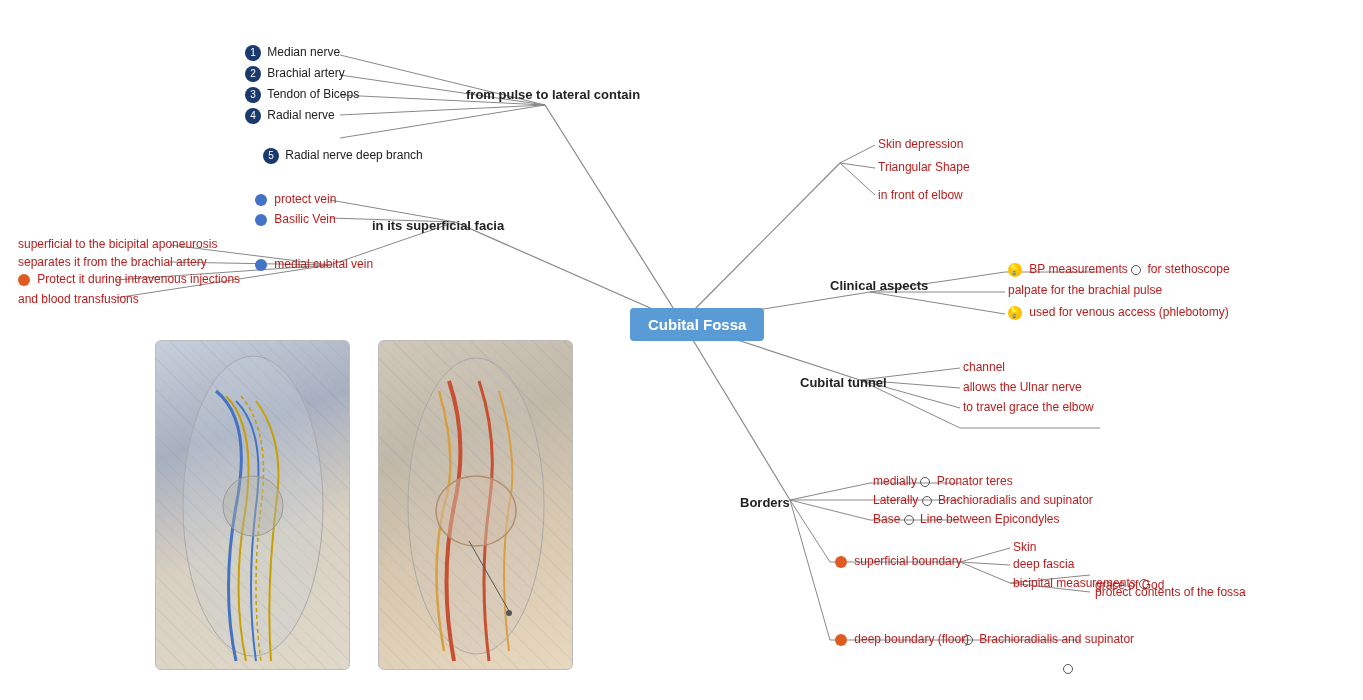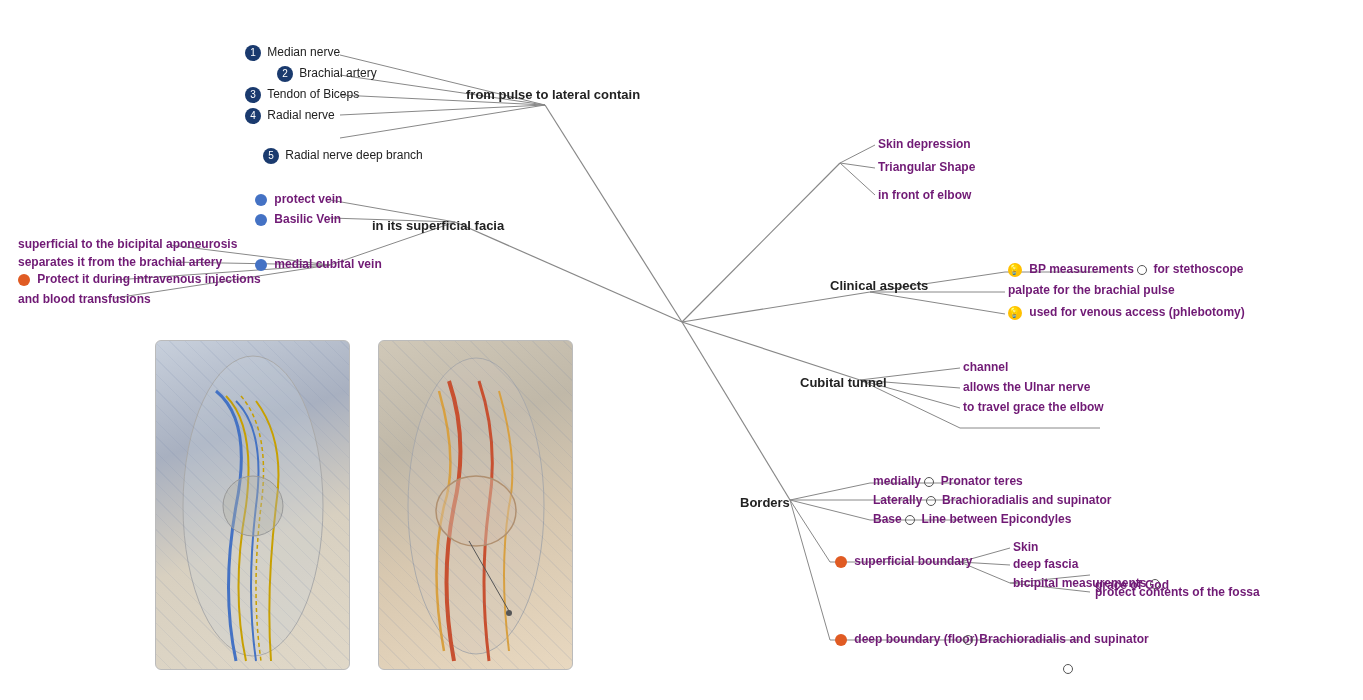--- a/index.html
+++ b/index.html
@@ -36,22 +36,21 @@
       font-size: 15px;
       font-weight: bold;
     }
     .branch-label {
       font-weight: bold;
       font-size: 13px;
       color: #222;
     }
     .leaf-label {
       font-size: 12px;
-      color: #701a75;
-      font-weight: bold;
+      color: #b91c1c;
     }
     .numbered-item {
       font-size: 12px;
       color: #222;
     }
     .num-circle {
       display: inline-block;
       width: 16px;
       height: 16px;
       border-radius: 50%;
@@ -197,28 +196,29 @@
       <path d="M70 40 Q90 100 75 165 Q60 240 75 320" stroke="#c85030" stroke-width="4" fill="none"></path>
       <path d="M100 40 Q120 100 110 165 Q100 240 110 320" stroke="#c85030" stroke-width="3" fill="none"></path>
       <path d="M60 50 Q80 120 65 165 Q50 230 65 310" stroke="#d8a040" stroke-width="2.5" fill="none"></path>
       <path d="M120 50 Q140 120 130 165 Q120 230 130 310" stroke="#d8a040" stroke-width="2" fill="none"></path>
       <ellipse cx="97" cy="170" rx="40" ry="35" fill="rgba(210,190,170,0.5)" stroke="#b09070" stroke-width="1.5"></ellipse>
       <line x1="90" y1="200" x2="130" y2="270" stroke="#555" stroke-width="1"></line>
       <circle cx="130" cy="272" r="3" fill="#555"></circle>
     </svg>
   </div>
 
+  <div class="node center-node" style="left:630px;top:308px;z-index:10;">Cubital Fossa</div>
 
   <div class="node branch-label" style="left:466px;top:87px;">from pulse to lateral contain</div>
 
   <div class="node numbered-item" style="left:245px;top:45px;">
     <span class="num-circle">1</span>
     <span>Median nerve</span>
   </div>
-  <div class="node numbered-item" style="left:245px;top:66px;margin-left:32px;">
+  <div class="node numbered-item" style="left:245px;top:66px;">
     <span class="num-circle">2</span>
     <span>Brachial artery</span>
   </div>
   <div class="node numbered-item" style="left:245px;top:87px;">
     <span class="num-circle">3</span>
     <span>Tendon of Biceps</span>
   </div>
   <div class="node numbered-item" style="left:245px;top:108px;">
     <span class="num-circle">4</span>
     <span>Radial nerve</span>

